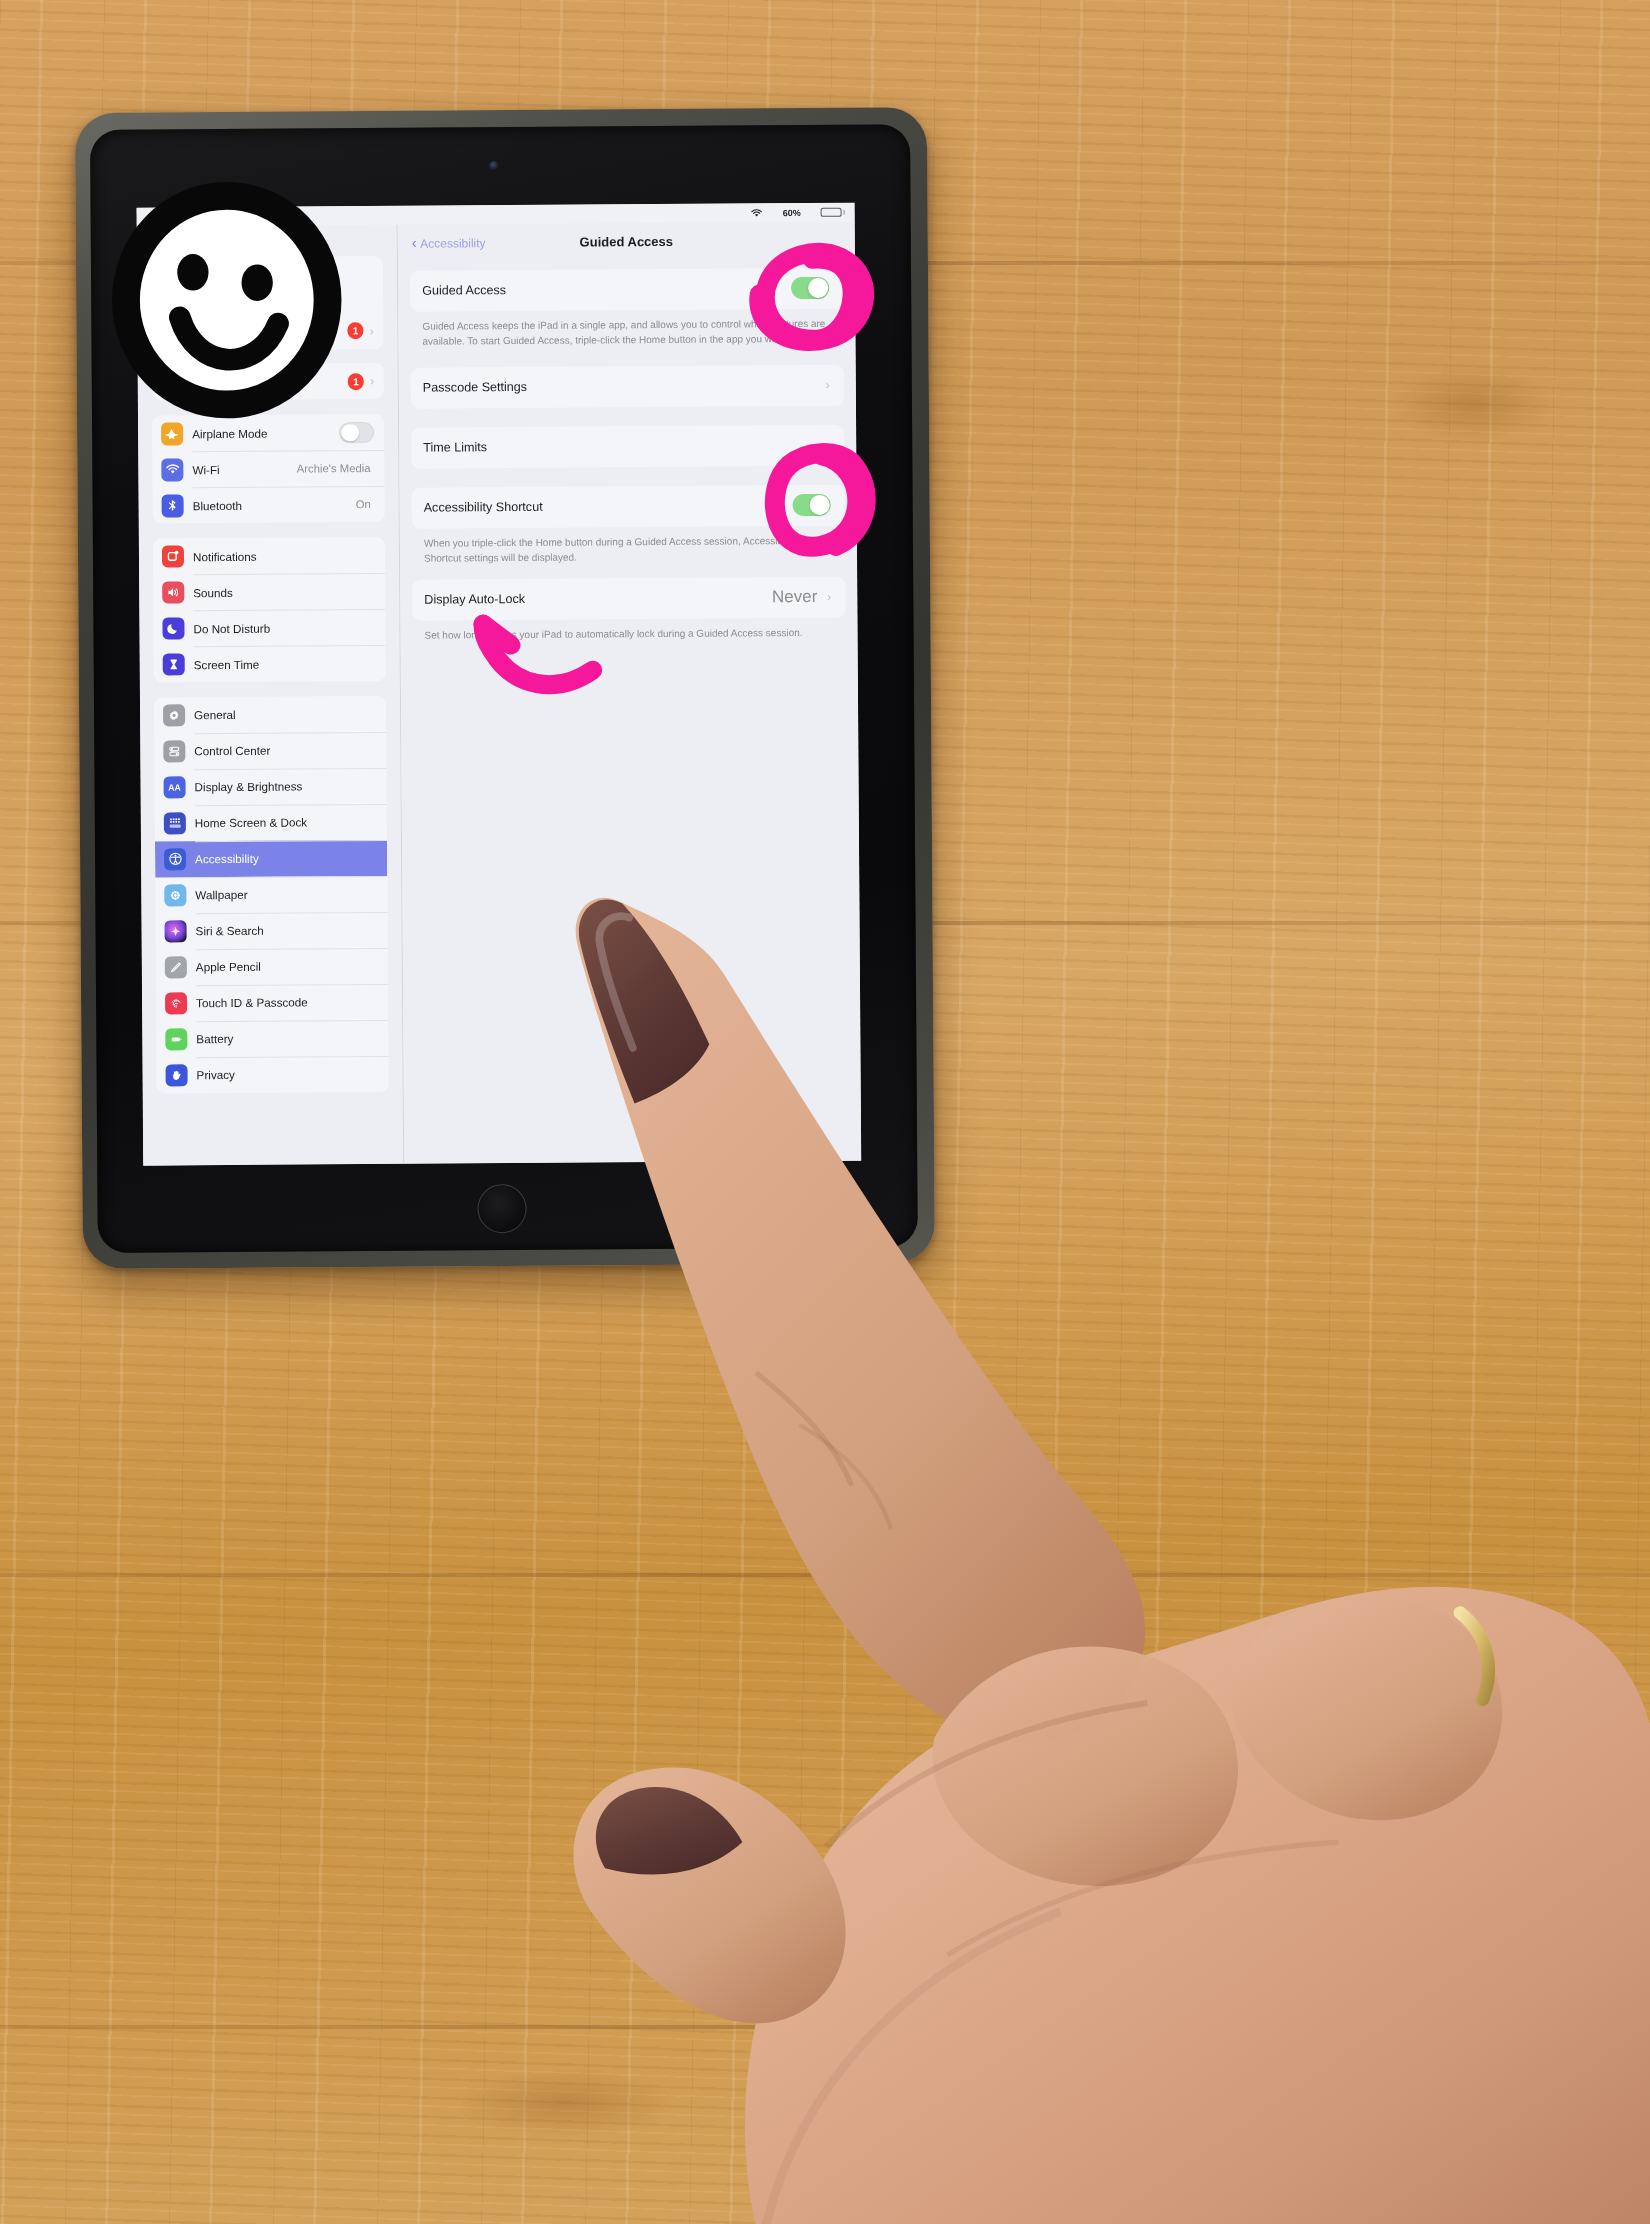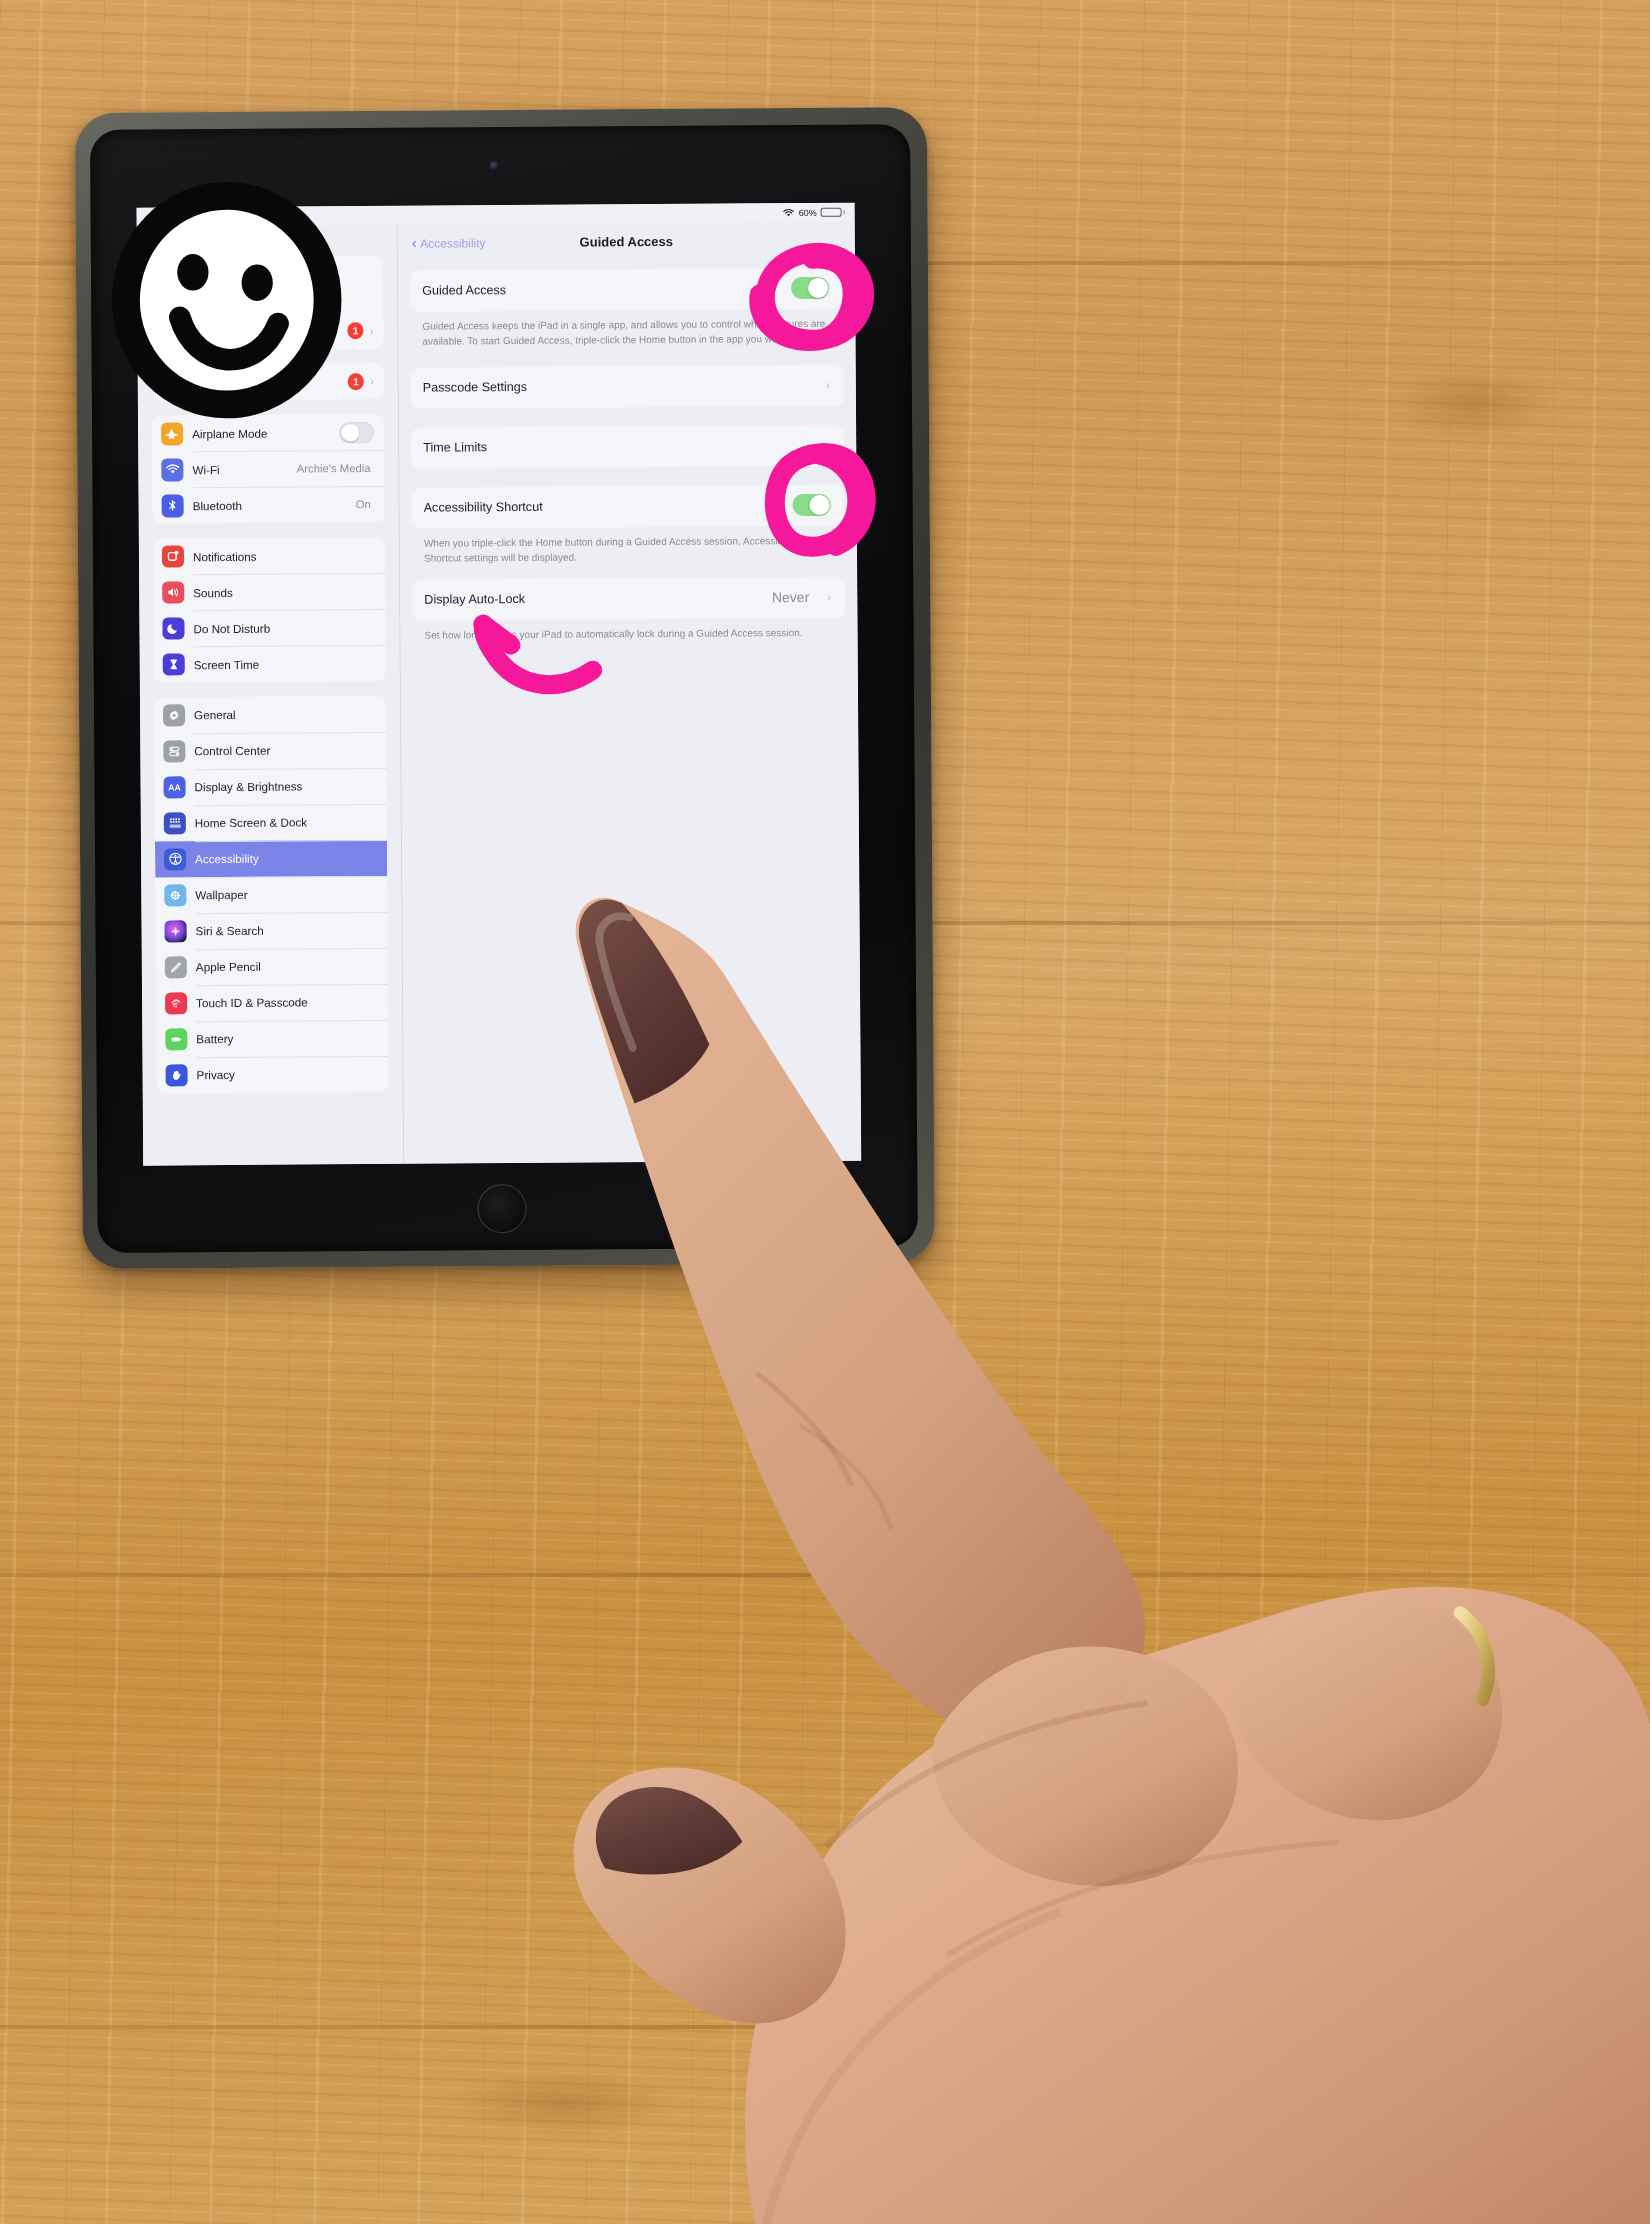--- a/index.html
+++ b/index.html
@@ -81,21 +81,21 @@
   .statusbar {
     height: 19px;
     display: flex; align-items: center;
     padding: 0 9.6px 0 8.7px;
     font-size: 9px; color: #1d1d1f;
     background: #f0f1f5;
     flex: 0 0 auto;
   }
   .sb-left { display: flex; gap: 9.6px; }
   .sb-spacer { flex: 1; }
-  .sb-right { display: flex; align-items: center; gap: 4px; }
+  .sb-right { display: flex; align-items: center; gap: 20px; font-weight: bold; }
   .wifi-glyph { display: inline-block; width: 12px; height: 9.6px; }
   .batt { display: flex; align-items: center; gap: 1.7px; }
   .batt-shell {
     width: 21px; height: 9.6px; border: 1.1px solid #58585c;
     border-radius: 2.6px; padding: 1.1px; position: relative;
   }
   .batt-fill { height: 100%; background: #1d1d1f; border-radius: 0.9px; }
   .batt-cap {
     width: 1.7px; height: 4.3px; background: #8a8a8e;
     border-radius: 0 1.3px 1.3px 0;
@@ -200,21 +200,21 @@
   }
   .dbody { flex: 1; padding: 8.7px 12px 0; overflow: hidden; }
 
   .card {
     background: #f4f5f8; border-radius: 8.7px;
     min-height: 41px; display: flex; align-items: center;
     padding: 0 14px 0 12px;
     font-size: 12.6px; color: #1d1d1f;
   }
   .card .c-lbl { flex: 1; }
-  .card .c-val { color: #8d8d93; font-size: 14px; margin-right: 18px; }
+  .card .c-val { color: #8d8d93; font-size: 17px; margin-right: 10px; }
   .foot {
     font-size: 10px; color: #8c8c92; line-height: 1.5;
     padding: 7px 15.6px 0 12px;
   }
   .gap-sm { height: 14px; }
   .gap-md { height: 19px; }
 
   
   .sw-on {
     width: 38px; height: 22.6px; border-radius: 11.3px;

